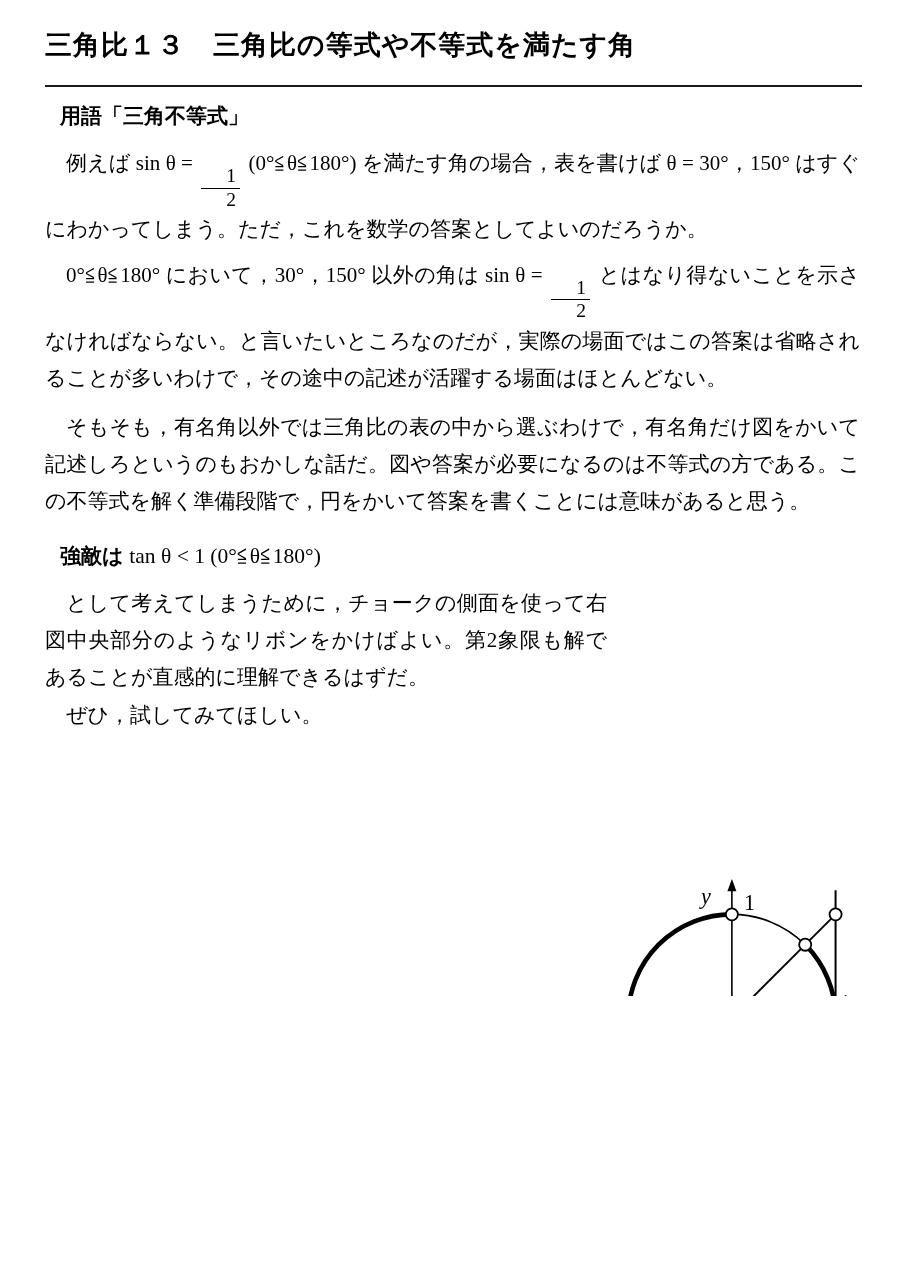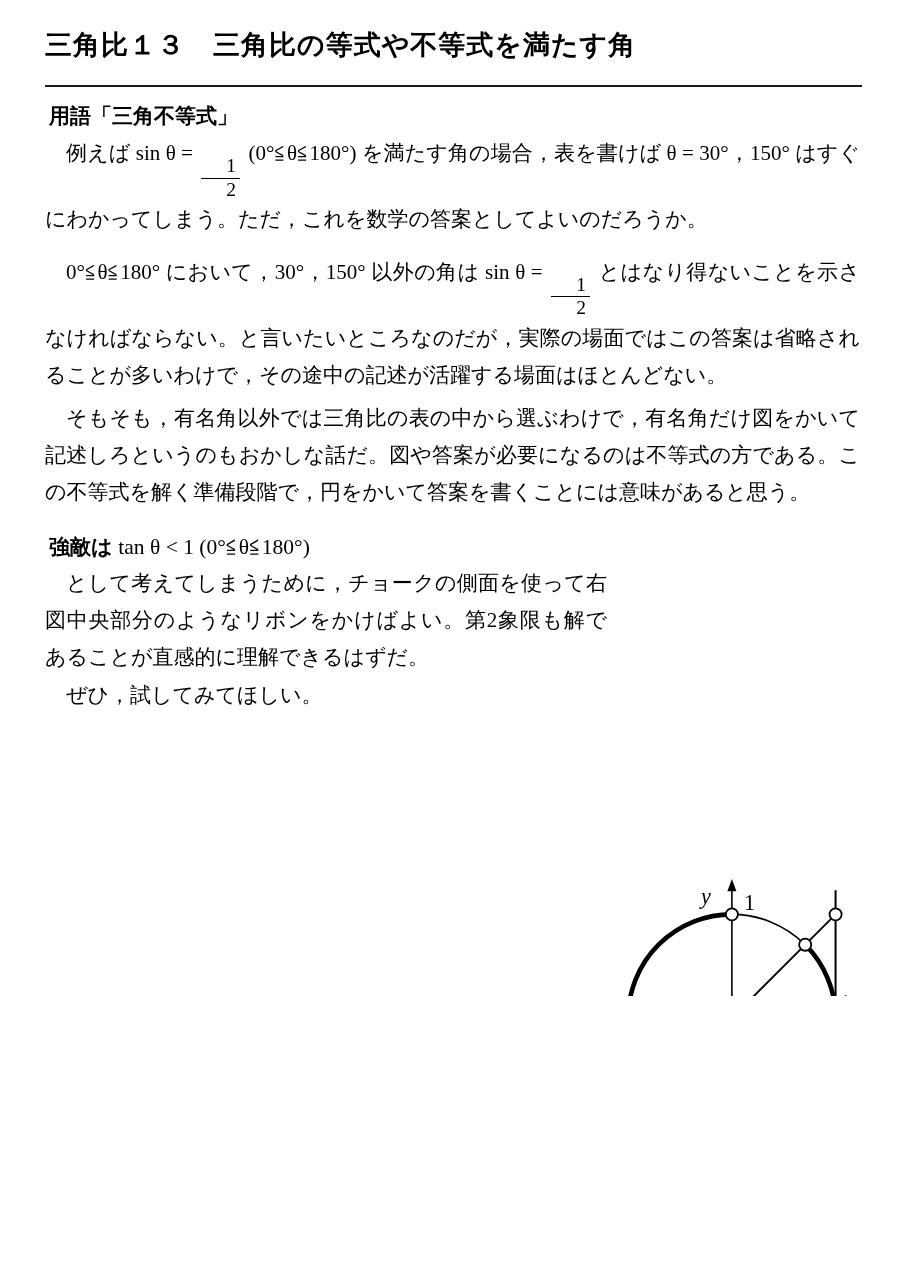--- a/index.html
+++ b/index.html
@@ -16,21 +16,21 @@
     margin:0;
     font-family:"Liberation Sans","DejaVu Sans",sans-serif;
     font-weight:bold;font-size:27px;line-height:34px;
     letter-spacing:1px;
   }
   .rule{
     border:none;border-top:2px solid #1a1a1a;
     margin:23px 0 0 0;width:817px;
   }
   h2{
-    margin:4px;
+    margin:15px;
     font-family:"Liberation Sans","DejaVu Sans",sans-serif;
     font-weight:bold;font-size:21px;line-height:28px;
   }
   h2 .h-math{
     font-family:"Liberation Serif","DejaVu Serif",serif;
     font-weight:normal;font-size:21.5px;
   }
   p{
     margin:0;font-size:21px;line-height:37px;
     text-align:justify;text-indent:21px;
@@ -40,22 +40,22 @@
     display:inline-flex;flex-direction:column;
     text-align:center;vertical-align:-0.62em;
     line-height:1.15;font-size:19.5px;margin:0 3px;
   }
   .frac .den{border-top:1.6px solid #000;}
   .frac .num,.frac .den{padding:0 4px;}
 
   .mt-h2-1{margin-top:15px;}
   .p-after-h2{margin-top:5px;}
   .mt-s2{margin-top:26px;}
-  .mt-s2p2{margin-top:16px;}
-  .mt-s2p3{margin-top:6px;}
+  .mt-s2p2{margin-top:9px;}
+  .mt-s2p3{margin-top:12px;}
   .mt-s3{margin-top:24px;}
   .mt-s4{margin-top:22px;}
   .s4-col{width:562px;}
   .final-line{margin-top:1px;width:815px;}
 
   .figure{
     position:absolute;left:598px;top:862px;
     width:302px;height:302px;
   }
   .fig-label{

